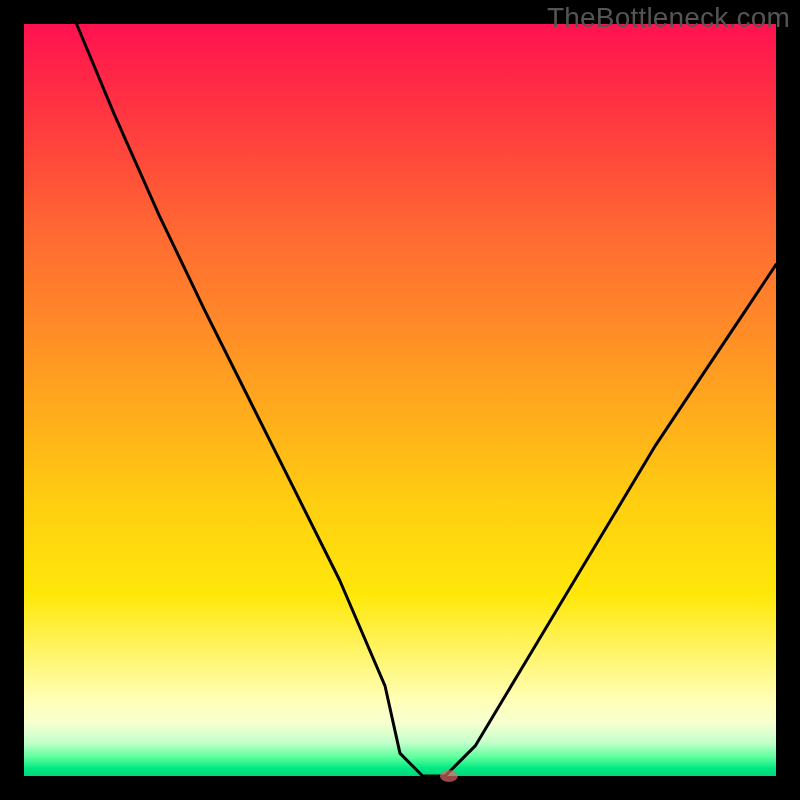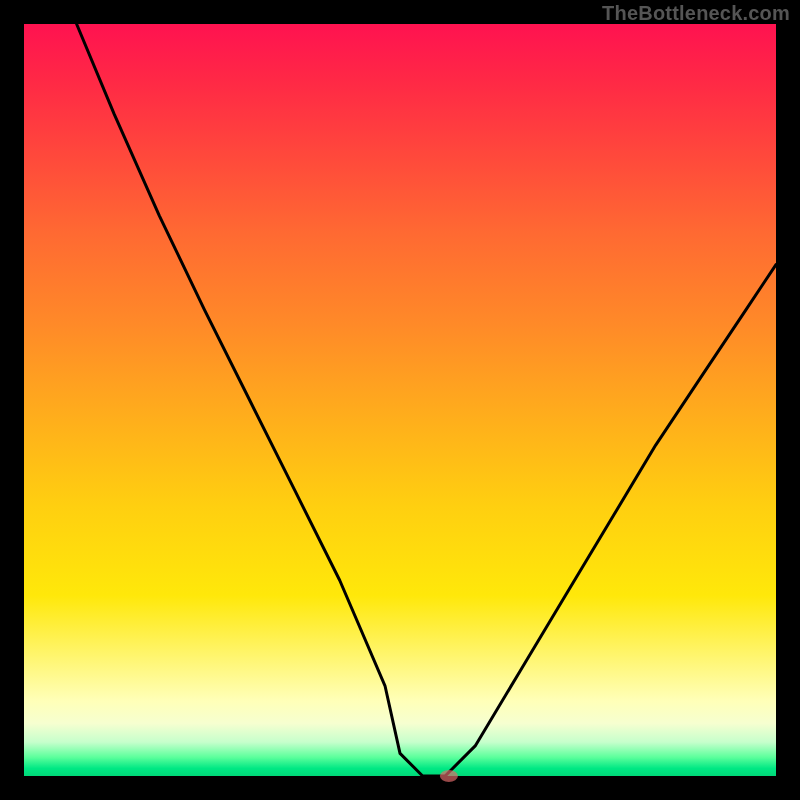--- a/index.html
+++ b/index.html
@@ -15,22 +15,22 @@
     position: relative;
     width: 800px;
     height: 800px;
     background: #000;
   }
   .watermark {
     position: absolute;
     top: 2px;
     right: 10px;
     color: #555;
-    font-size: 20px;
-    font-weight: 700;
+    font-size: 28px;
+    font-weight: 400;
     letter-spacing: 0.2px;
     z-index: 10;
   }
   
   .plot {
     position: absolute;
     left: 24px;
     top: 24px;
     width: 752px;   
     height: 752px;

